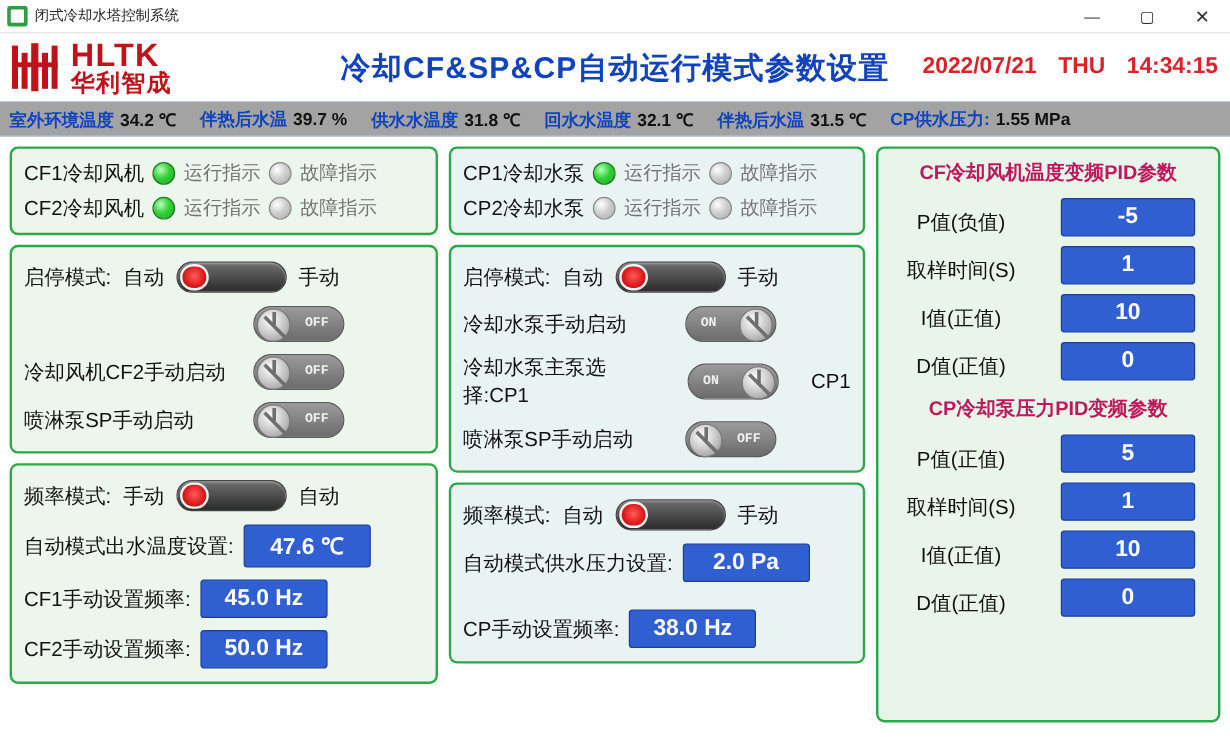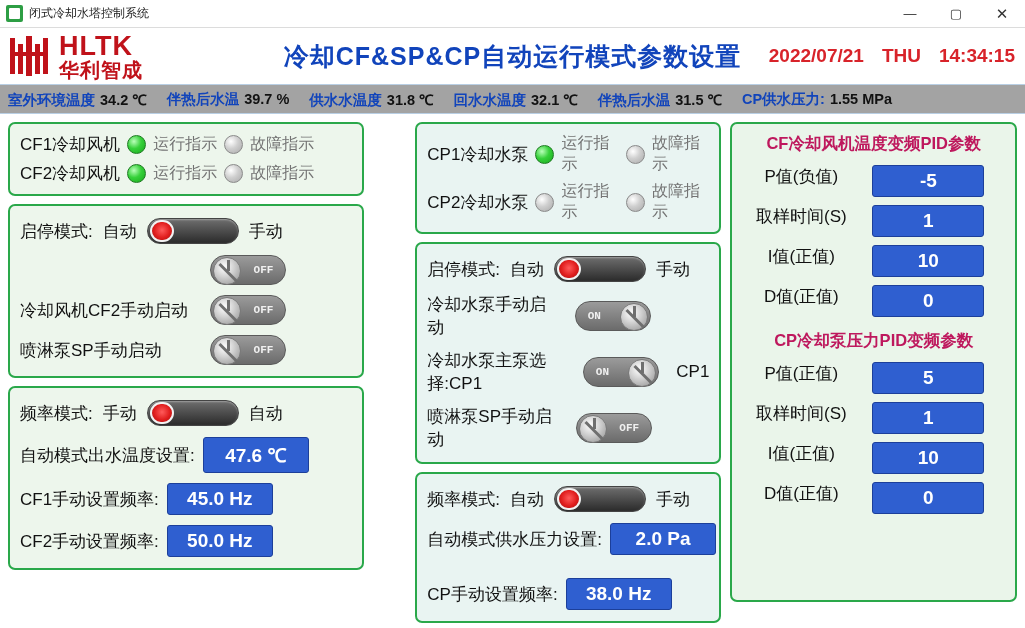--- a/index.html
+++ b/index.html
@@ -70,21 +70,21 @@
   .main { display: flex; gap: 9px; padding: 8px 8px 0 8px; height: 488px; }
   .col { display: flex; flex-direction: column; gap: 8px; }
   .col-1 { width: 358px; }
   .col-2 { width: 348px; }
   .col-3 { width: 288px; }
 
   .panel {
     border: 2px solid #2aa84a; border-radius: 7px; background: #edf6ec;
     padding: 6px 8px;
   }
-  .panel.teal { background: #e9f4f2; border-color: #2aa84a; margin-left: 42px; }
+  .panel.teal { background: #e9f4f2; border-color: #2aa84a; }
 
   
   .dev-row {
     display: flex; align-items: center; gap: 7px; font-size: 17px; color: #111;
     padding: 3px 2px;
   }
   .lamp {
     width: 19px; height: 19px; border-radius: 50%; flex: none;
     border: 1px solid #8a8a8a;
     background: radial-gradient(circle at 35% 32%, #ffffff 0%, #cfcfcf 45%, #a9a9a9 100%);
@@ -154,21 +154,21 @@
     border: 1px solid #1c3f9a; border-radius: 3px;
     padding: 4px 10px; min-width: 106px; text-align: center;
   }
 
   
   .pid-title {
     font-size: 16.5px; color: #be185d; font-weight: bold; text-align: center;
     padding: 3px 0 6px 0; white-space: nowrap;
   }
   .pid-row {
-    display: flex; align-items: flex-start; gap: 12px; padding: 4px 2px;
+    display: flex; align-items: flex-end; gap: 24px; padding: 4px 2px;
     font-size: 17px; color: #111;
   }
   .pid-row .lbl { width: 118px; text-align: center; }
   .pid-row .value-box { min-width: 112px; }
   .pid-spacer { height: 6px; }
 
   .col3-panel {
     border: 2px solid #2aa84a; border-radius: 7px; background: #eaf5ea;
     padding: 6px 8px; flex: 1;
   }

